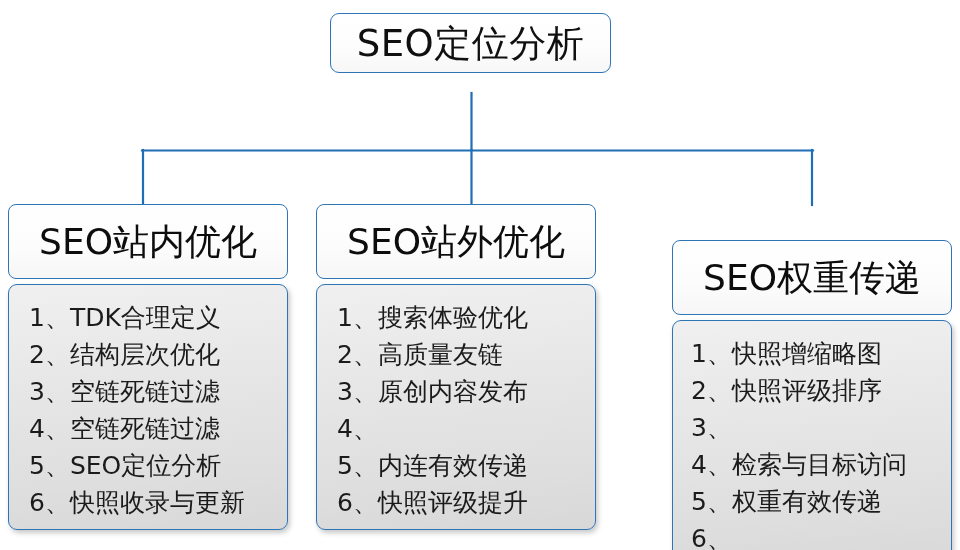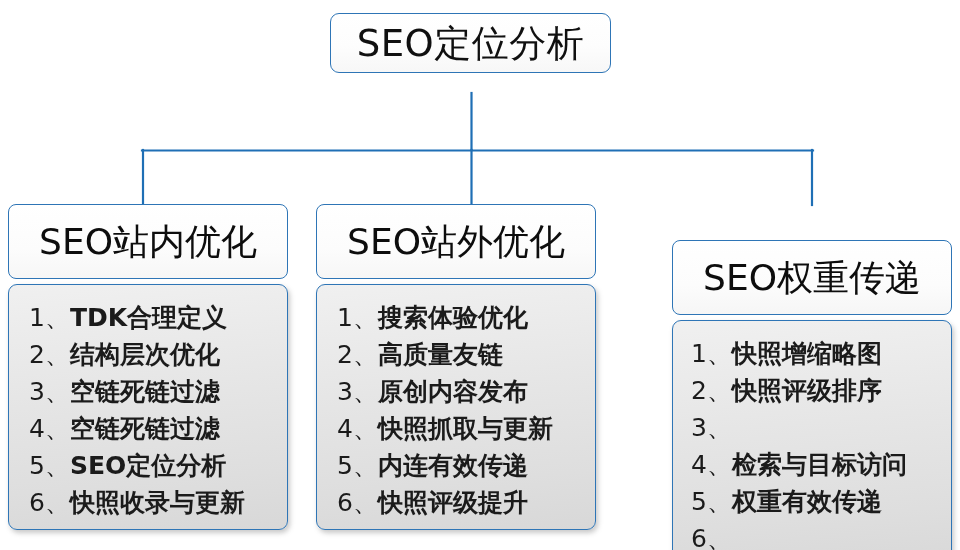--- a/index.html
+++ b/index.html
@@ -104,21 +104,20 @@
     font-size: 25px;
     color: #1b1b1b;
     line-height: 37px;
     white-space: nowrap;
   }
   .item-index {
     display: inline-block;
   }
   .item-label {
     display: inline-block;
-    font-weight: bold;
   }
 
   
   .col-3 .item-list { padding-left: 18px; }
   .col-2 .item-list { padding-left: 20px; }
 </style>
 </head>
 <body>
 
 <div class="canvas">
@@ -189,21 +188,20 @@
         <li class="item-row">
           <span class="item-index">2、</span>
           <span class="item-label">高质量友链</span>
         </li>
         <li class="item-row">
           <span class="item-index">3、</span>
           <span class="item-label">原创内容发布</span>
         </li>
         <li class="item-row">
           <span class="item-index">4、</span>
-          <span class="item-label">快照抓取与更新</span>
         </li>
         <li class="item-row">
           <span class="item-index">5、</span>
           <span class="item-label">内连有效传递</span>
         </li>
         <li class="item-row">
           <span class="item-index">6、</span>
           <span class="item-label">快照评级提升</span>
         </li>
       </ul>

